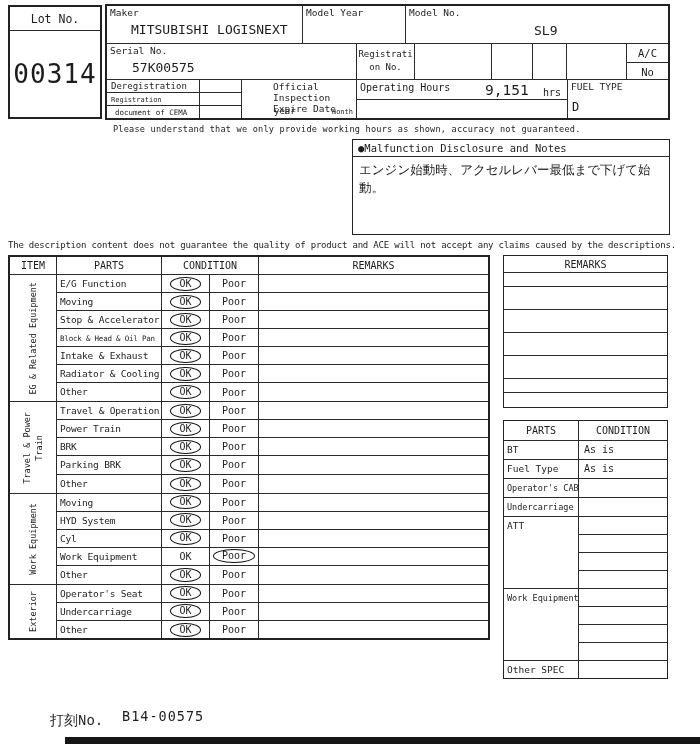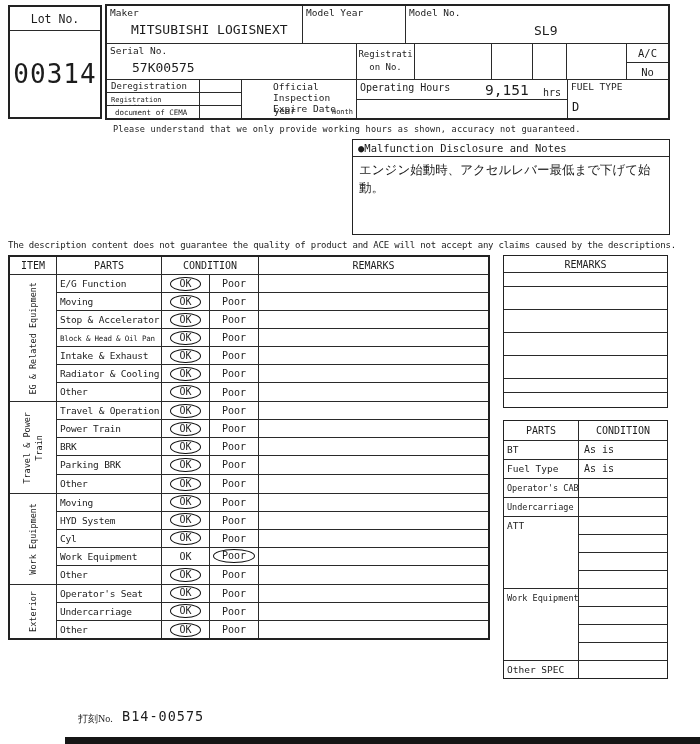--- a/index.html
+++ b/index.html
@@ -69,21 +69,21 @@
   .sp-row:last-child{border-bottom:none;}
   .sp-row.multi{height:72px;}
   .sp-label{width:75px;flex:none;border-right:1px solid #2a2a2a;font-size:9.5px;padding:3px 0 0 3px;white-space:nowrap;overflow:hidden;box-sizing:border-box;}
   .sp-label.sm{font-size:8.5px;padding-top:4px;}
   .sp-cond{flex:1;font-size:10px;padding:3px 0 0 5px;box-sizing:border-box;}
   .sp-row.multi .sp-cond{padding:0;display:flex;flex-direction:column;}
   .sp-sub{height:18px;flex:none;border-bottom:1px solid #2a2a2a;box-sizing:border-box;}
   .sp-sub:last-child{border-bottom:none;}
 
   
-  .stampl{left:50px;top:712px;font-size:10px;font-family:Liberation Serif, serif;margin-left:28px;}
+  .stampl{left:50px;top:712px;font-size:14px;font-family:Liberation Mono, monospace;}
   .stampv{left:122px;top:708px;font-size:13.5px;letter-spacing:1px;}
   .botbar{left:65px;top:737px;width:635px;height:7px;background:#161616;}
 </style>
 </head>
 <body>
 
 <div class="page">
 
   <div class="abs b2 lot">
     <div class="lot-h ctr">Lot No.</div>

